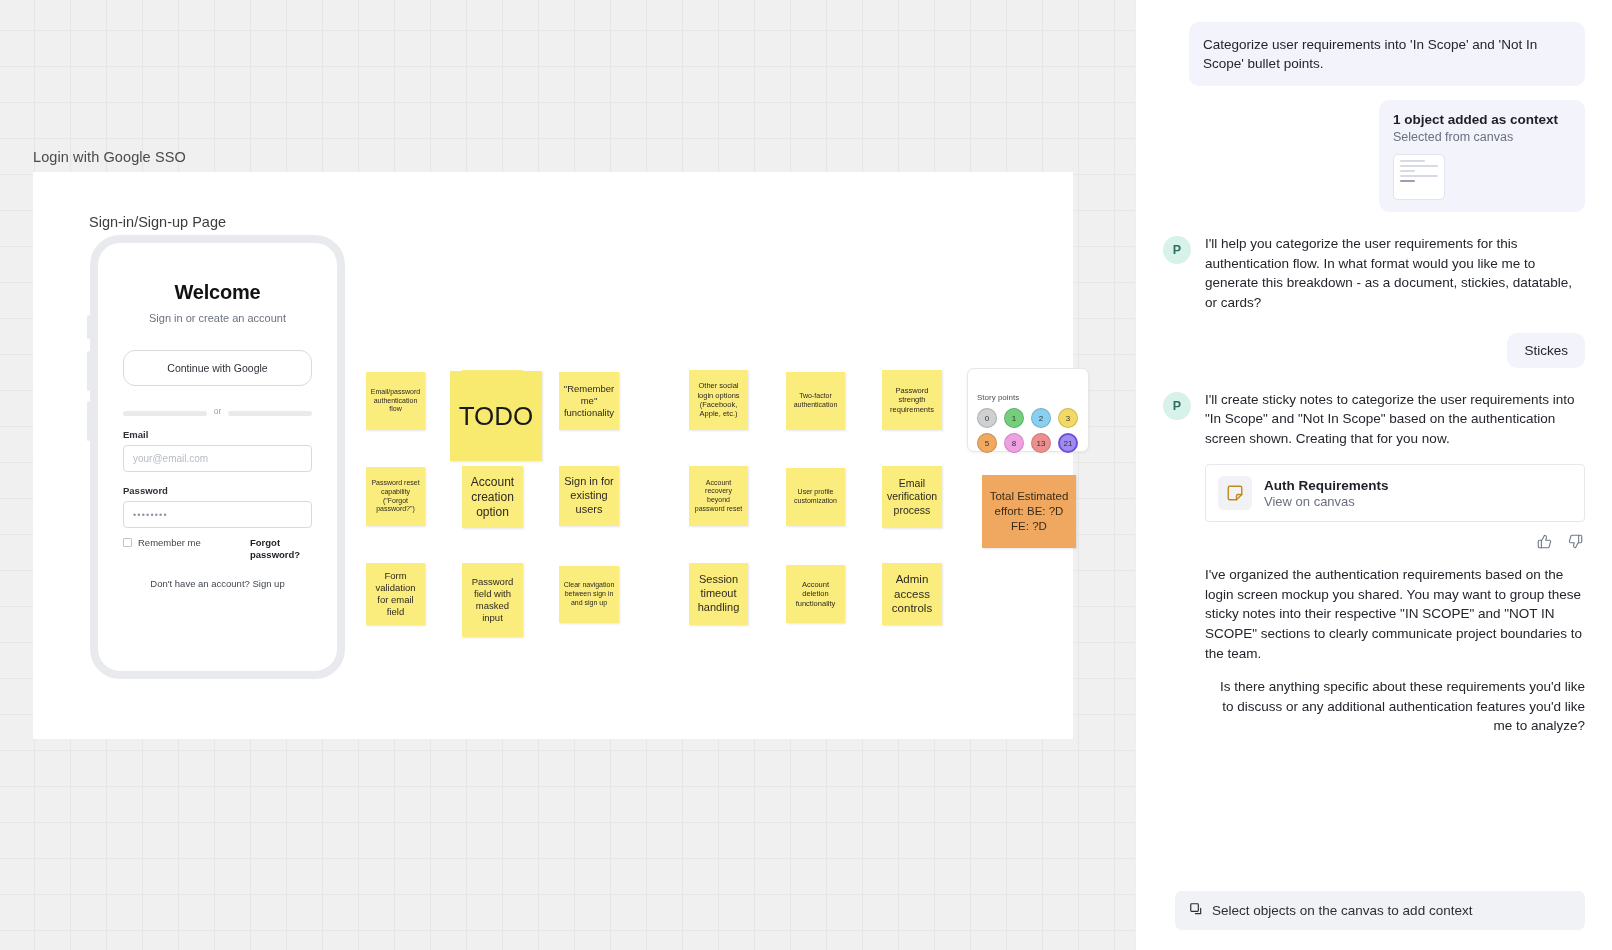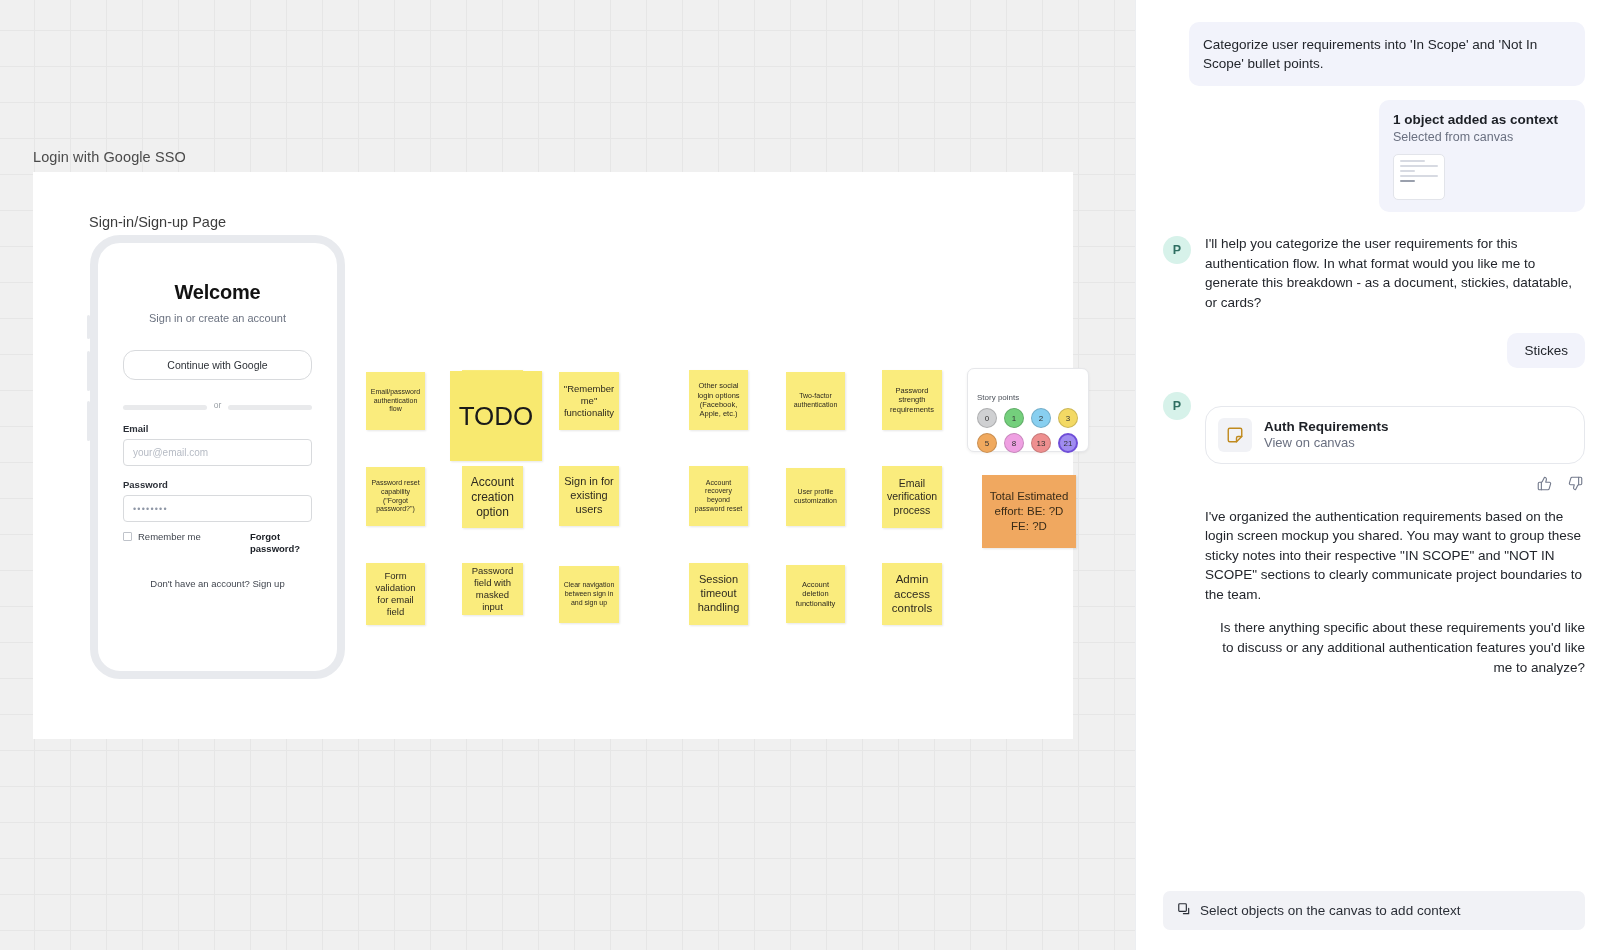--- a/index.html
+++ b/index.html
@@ -59,21 +59,21 @@
   .screen { position: absolute; inset: 0; padding: 38px 25px 0 25px; }
   .welcome {
     text-align: center; font-size: 20px; font-weight: bold;
     color: #121212; letter-spacing: -.2px;
   }
   .welcome-sub {
     text-align: center; font-size: 11px; color: #6b7280;
     margin-top: 8px;
   }
   .google-btn {
-    margin-top: 26px; height: 30px;
+    margin-top: 26px; height: 36px;
     border: 1px solid #d8dadd; border-radius: 12px;
     display: flex; align-items: center; justify-content: center;
     font-size: 10.5px; color: #2d3137; background: #fff;
   }
   .or-row {
     margin-top: 20px; display: flex; align-items: flex-end; gap: 7px;
   }
   .or-line { flex: 1; height: 5px; background: #e9eaec; border-radius: 3px; }
   .or-text { font-size: 8.5px; color: #9aa0a6; }
   .field-label {
@@ -188,35 +188,35 @@
   .msg-text { font-size: 13.5px; color: #23262c; line-height: 1.45; }
   .msg-text p + p { margin-top: 14px; text-align: right; }
 
   .bubble-reply {
     align-self: flex-end; margin-top: 20px;
     background: #f2f3fb; border-radius: 10px;
     padding: 10px 17px; font-size: 13.5px; color: #23262c;
   }
 
   .result-card {
-    margin-top: 16px; border: 1px solid #e6e8ed; border-radius: 16px;
+    margin-top: 16px; border: 1px solid #e6e8ed; border-radius: 4px;
     padding: 11px 12px; display: flex; align-items: center; gap: 12px;
     background: #fff;
   }
   .result-icon {
     width: 34px; height: 34px; border-radius: 6px; background: #f1f2f6;
     display: flex; align-items: center; justify-content: center;
   }
   .result-title { font-size: 13.5px; font-weight: bold; color: #1d2026; }
   .result-sub { font-size: 13px; color: #6a7080; margin-top: 1px; }
 
   .feedback { display: flex; gap: 16px; justify-content: flex-end; margin-top: 12px; padding-right: 2px; }
   .fb-ico { width: 15px; height: 15px; color: #737a8c; cursor: pointer; }
 
-  .panel-footer { padding: 0 27px 20px 27px; }
+  .panel-footer { padding: 0 27px 20px 39px; }
   .context-bar {
     background: #f1f2f6; border-radius: 7px;
     padding: 11px 14px; display: flex; align-items: center; gap: 9px;
     font-size: 13.5px; color: #2b2f37;
   }
 </style>
 </head>
 <body>
 
 <div id="app">
@@ -274,21 +274,21 @@
           <div class="sticky" style="left: 656px; top: 198px; width: 59px; height: 60px; font-size: 7.5px;">Other social login options (Facebook, Apple, etc.)</div>
           <div class="sticky" style="left: 753px; top: 200px; width: 59px; height: 58px; font-size: 7px;">Two-factor authentication</div>
           <div class="sticky" style="left: 849px; top: 198px; width: 60px; height: 60px; font-size: 7.5px;">Password strength requirements</div>
           <div class="sticky" style="left: 333px; top: 295px; width: 59px; height: 59px; font-size: 7px;">Password reset capability ("Forgot password?")</div>
           <div class="sticky" style="left: 429px; top: 294px; width: 61px; height: 62px; font-size: 12px;">Account creation option</div>
           <div class="sticky" style="left: 526px; top: 294px; width: 60px; height: 60px; font-size: 11px;">Sign in for existing users</div>
           <div class="sticky" style="left: 656px; top: 294px; width: 59px; height: 60px; font-size: 7px;">Account recovery beyond password reset</div>
           <div class="sticky" style="left: 753px; top: 296px; width: 59px; height: 58px; font-size: 7px;">User profile customization</div>
           <div class="sticky" style="left: 849px; top: 294px; width: 60px; height: 62px; font-size: 10.5px;">Email verification process</div>
           <div class="sticky" style="left: 333px; top: 391px; width: 59px; height: 62px; font-size: 9.5px;">Form validation for email field</div>
-          <div class="sticky" style="left: 429px; top: 391px; width: 61px; height: 52px; font-size: 9.5px;">Password field with masked input</div>
+          <div class="sticky" style="left: 429px; top: 391px; width: 61px; height: 74px; font-size: 9.5px;">Password field with masked input</div>
           <div class="sticky" style="left: 526px; top: 394px; width: 60px; height: 57px; font-size: 7px;">Clear navigation between sign in and sign up</div>
           <div class="sticky" style="left: 656px; top: 391px; width: 59px; height: 62px; font-size: 11px;">Session timeout handling</div>
           <div class="sticky" style="left: 753px; top: 393px; width: 59px; height: 58px; font-size: 7.5px;">Account deletion functionality</div>
           <div class="sticky" style="left: 849px; top: 391px; width: 60px; height: 62px; font-size: 11.5px;">Admin access controls</div>
         </div>
 
       <div class="sticky sticky-todo">TODO</div>
 
       <div class="sticky sticky-orange">Total Estimated effort: BE: ?D FE: ?D</div>
 
@@ -329,20 +329,21 @@
       <div class="msg-row">
         <div class="avatar">P</div>
         <div class="msg-text">I'll help you categorize the user requirements for this authentication flow. In what format would you like me to generate this breakdown - as a document, stickies, datatable, or cards?</div>
       </div>
 
       <div class="bubble-reply">Stickes</div>
 
       <div class="msg-row">
         <div class="avatar">P</div>
         <div style="flex:1">
+          <div class="msg-text">I'll create sticky notes to categorize the user requirements into "In Scope" and "Not In Scope" based on the authentication screen shown. Creating that for you now.</div>
 
           <div class="result-card">
             <div class="result-icon">
               <svg width="18" height="18" viewBox="0 0 24 24" fill="none" stroke="#c08a1e" stroke-width="1.9" stroke-linecap="round" stroke-linejoin="round">
                 <path d="M19 3H5a2 2 0 0 0-2 2v14a2 2 0 0 0 2 2h9l7-7V5a2 2 0 0 0-2-2z"></path>
                 <path d="M14 21v-5a2 2 0 0 1 2-2h5"></path>
               </svg>
             </div>
             <div>
               <div class="result-title">Auth Requirements</div>

